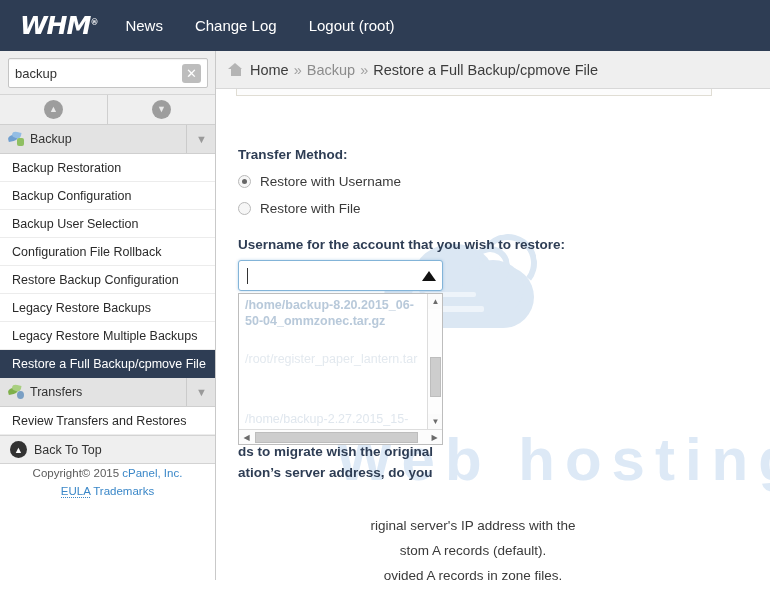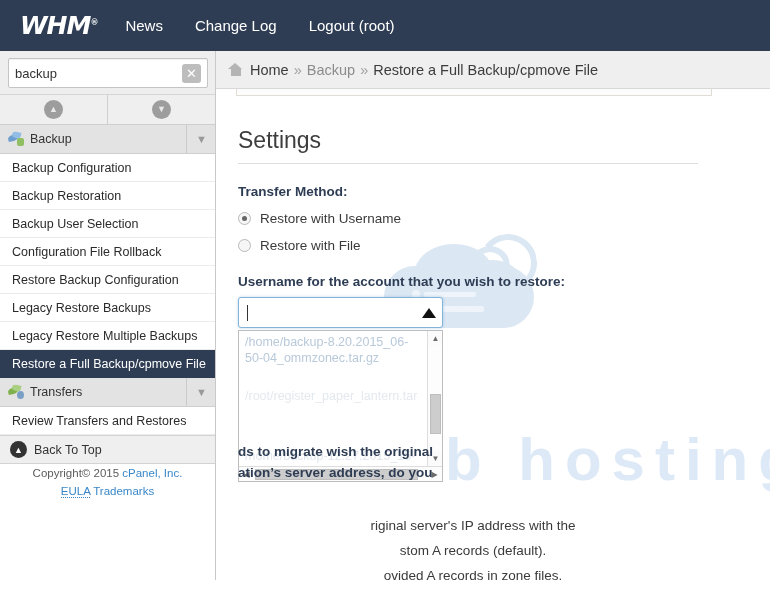--- a/index.html
+++ b/index.html
@@ -210,21 +210,21 @@
     position:absolute; left:0; top:33px; width:205px; height:152px;
     background:#ffffff; border:1px solid #bdbdbd;
     display:flex; flex-direction:column;
   }
   .dd-list { position:relative; flex:1; overflow:hidden; }
   .dd-item {
     position:absolute; left:6px; width:176px;
     font-size:12.5px; color:#c9d6e2; line-height:16px;
     white-space:nowrap; overflow:hidden;
   }
-  .dd-item.i0 { top:3px; white-space:normal; width:172px; color:#b8c9da; }
+  .dd-item.i0 { top:3px; white-space:normal; width:172px; color:#b8c9da;font-weight:bold; }
   .dd-item.i1 { top:57px; color:#e3e9ef; }
   .dd-item.i2 { top:117px; color:#e0e7ee; }
   .dd-vscroll {
     position:absolute; right:0; top:0; width:15px; bottom:15px;
     background:#fdfdfd; border-left:1px solid #ddd;
   }
   .dd-vscroll .btn-up, .dd-vscroll .btn-dn {
     position:absolute; left:0; width:15px; height:15px;
     display:flex; align-items:center; justify-content:center;
     color:#6b6b6b; font-size:8px; background:#fbfbfb;
@@ -306,24 +306,24 @@
       <span class="gicon">
         <span class="leaf1"></span>
           <span class="leaf2"></span>
           <span class="dot"></span>
       </span>
       <span class="gname">Backup</span>
       <span class="caret">▼</span>
     </div>
 
     <div class="nav-item">
+      <span>Backup Restoration</span>
+    </div>
+    <div class="nav-item">
       <span>Backup Configuration</span>
-    </div>
-    <div class="nav-item">
-      <span>Backup Restoration</span>
     </div>
     <div class="nav-item">
       <span>Backup User Selection</span>
     </div>
     <div class="nav-item">
       <span>Configuration File Rollback</span>
     </div>
     <div class="nav-item">
       <span>Restore Backup Configuration</span>
     </div>
@@ -387,21 +387,20 @@
         <span class="arc a1"></span>
           <span class="arc a2"></span>
           <span class="arc a3"></span>
         <span class="d1"></span>
           <span class="bar b1"></span>
           <span class="bar b2"></span>
       </div>
       <div class="text-wm2">Web hosting</div>
 
       <div class="section">
-        <h2 class="section-title">Settings</h2>
 
         <div class="label-strong">Transfer Method:</div>
 
         <div class="radio-row">
           <span class="radio checked"></span>
           <span class="radio-label">Restore with Username</span>
         </div>
         <div class="radio-row">
           <span class="radio"></span>
           <span class="radio-label">Restore with File</span>
@@ -412,21 +411,21 @@
         <div class="combo-wrap">
           <div class="combo">
             <span class="caret-blink"></span>
             <span class="caret-input"></span>
           </div>
 
           <div class="dropdown">
             <div class="dd-list">
               <div class="dd-item i0">/home/backup-8.20.2015_06-50-04_ommzonec.tar.gz</div>
               <div class="dd-item i1">/root/register_paper_lantern.tar</div>
-              <div class="dd-item i2">/home/backup-12.27.2015_15-</div>
+              <div class="dd-item i2">/home/backup-2.27.2015_15-</div>
 
               <div class="dd-vscroll">
                 <div class="btn-up">▲</div>
                 <div class="thumb"></div>
                 <div class="btn-dn">▼</div>
               </div>
             </div>
             <div class="dd-hscroll">
               <div class="btn-l">◀</div>
               <div class="thumb"></div>

